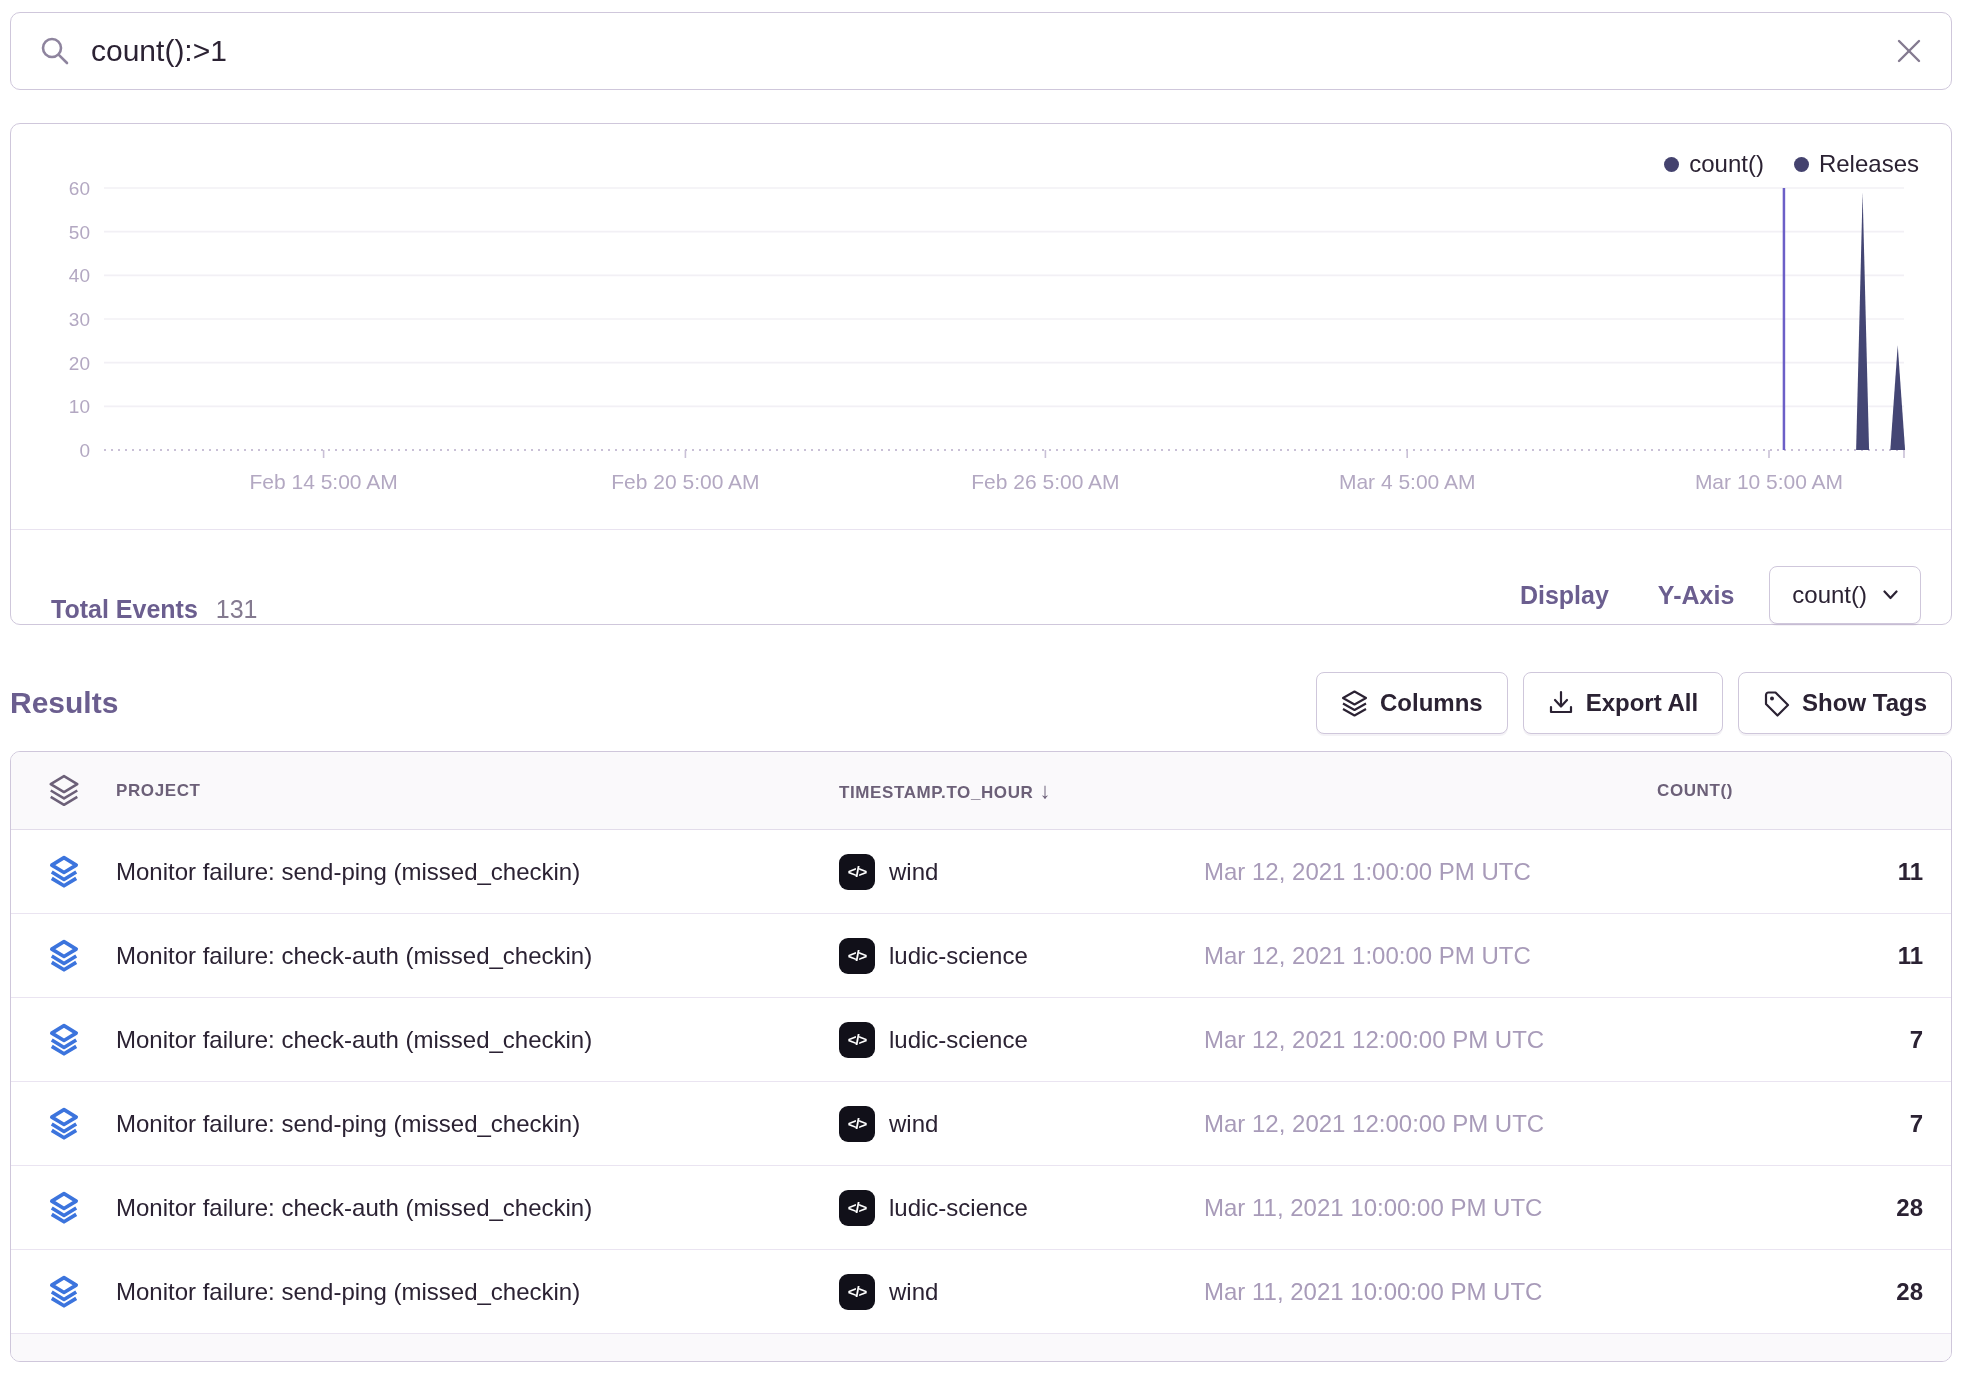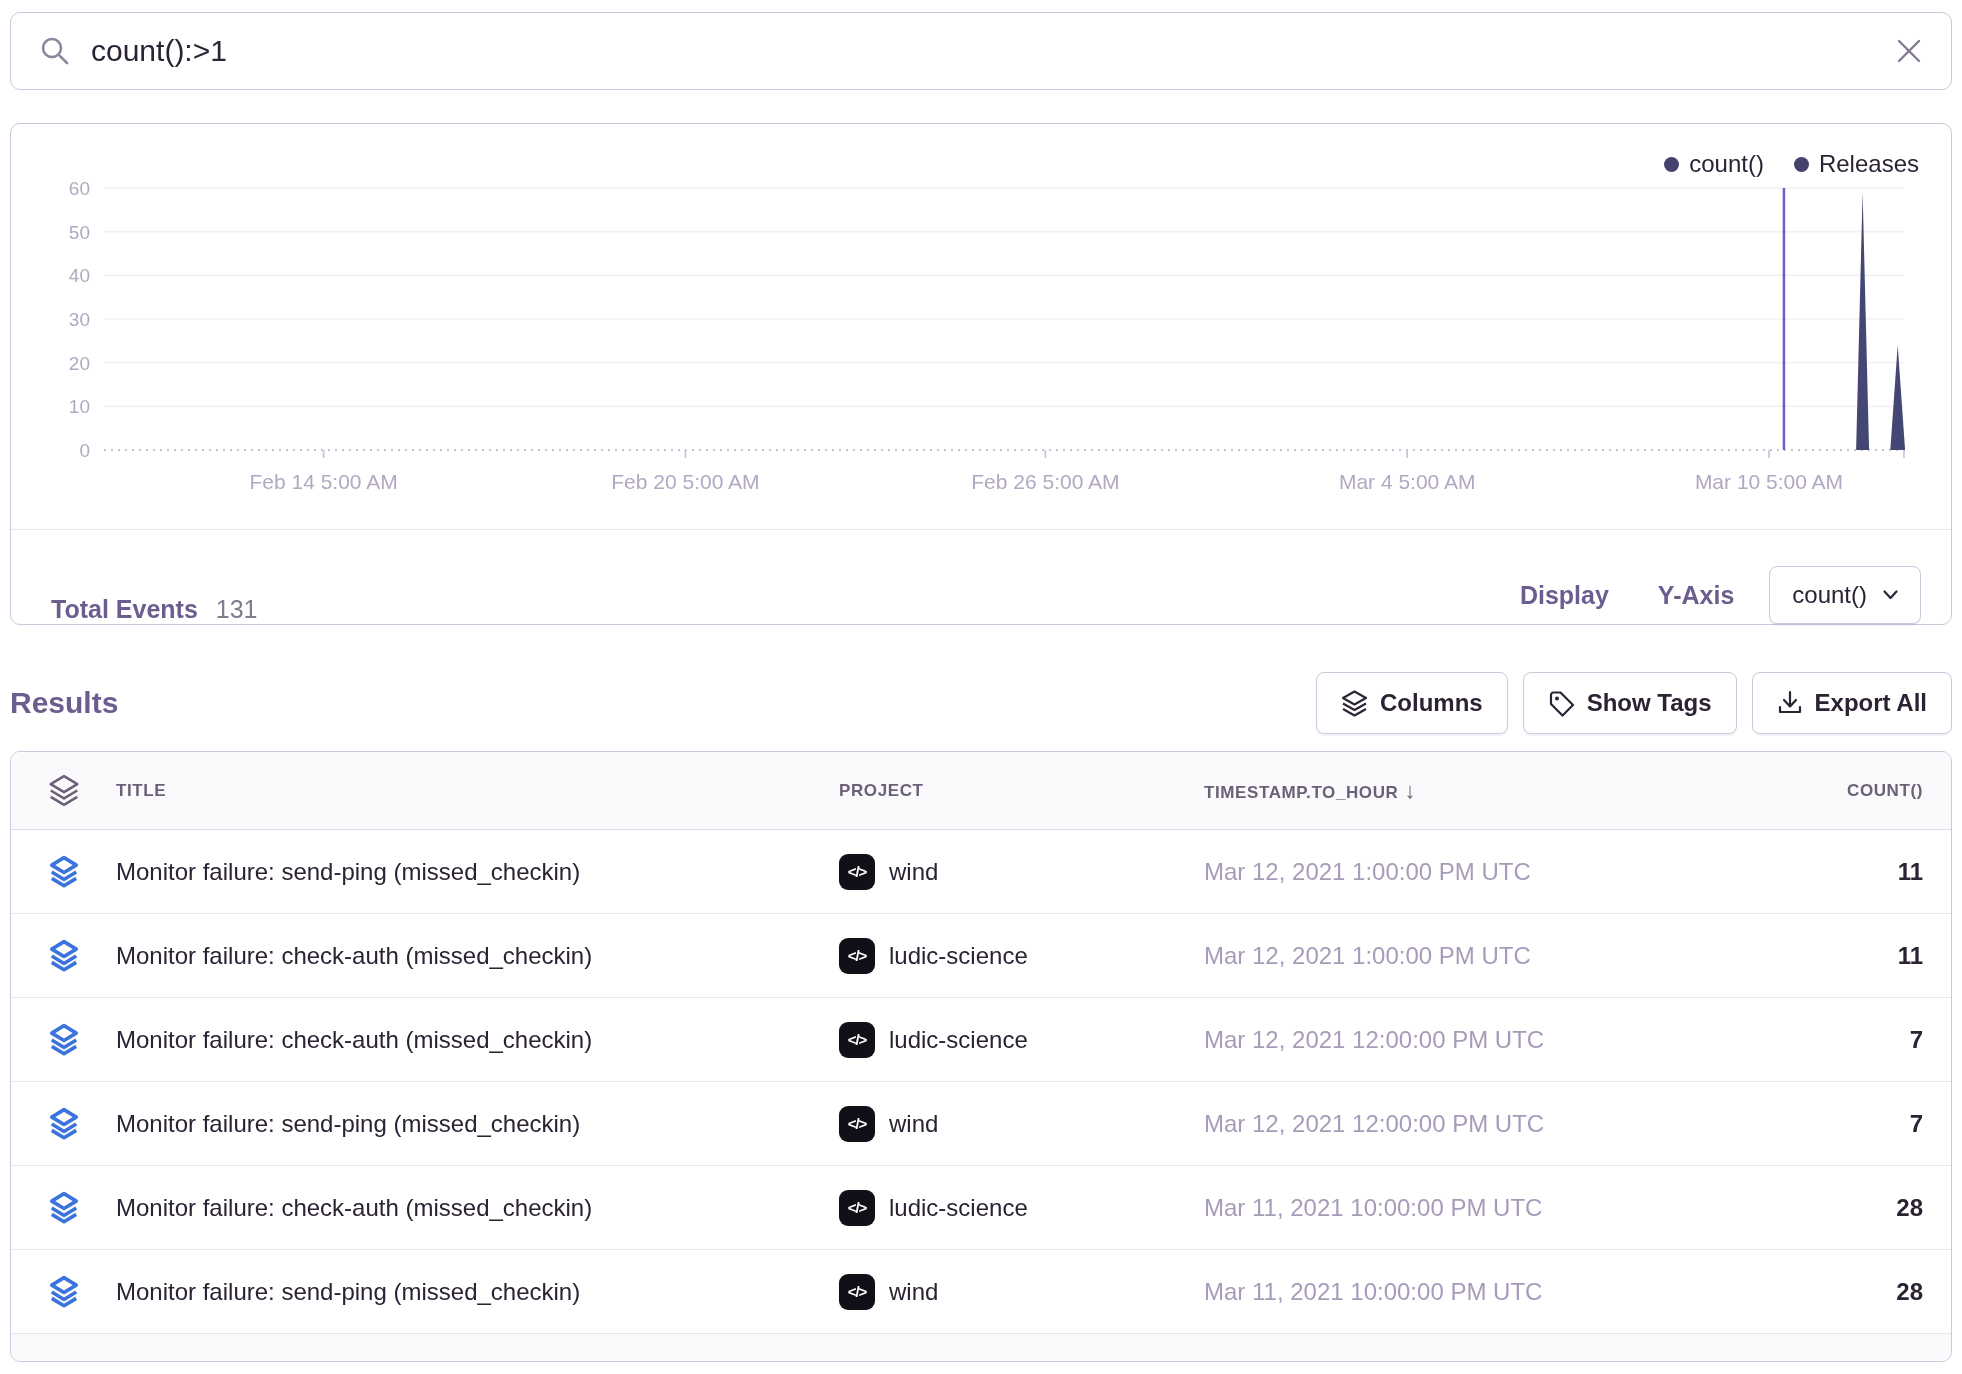--- a/index.html
+++ b/index.html
@@ -149,49 +149,48 @@
   <div class="results-buttons">
     <button class="btn">
       <svg width="27" height="27" viewBox="0 0 27 27">
         <path d="M13.5 1.5 L25 8 L13.5 14.5 L2 8 Z" fill="none" stroke="#2B2233" stroke-width="2.1" stroke-linejoin="round"></path>
         <path d="M2 13.5 L13.5 20 L25 13.5" fill="none" stroke="#2B2233" stroke-width="2.1" stroke-linejoin="round"></path>
         <path d="M2 19 L13.5 25.5 L25 19" fill="none" stroke="#2B2233" stroke-width="2.1" stroke-linejoin="round"></path>
       </svg>
       <span>Columns</span>
     </button>
     <button class="btn">
-      <svg width="27" height="27" viewBox="0 0 27 27">
-        <path d="M3 5 a2.5 2.5 0 0 1 2.5 -2.5 h7 L25 15 L14.5 25.5 L3 14 Z" fill="none" stroke="#2B2233" stroke-width="2.2" stroke-linejoin="round"></path>
-        <circle cx="9" cy="8.5" r="2" fill="#2B2233"></circle>
-      </svg>
-      <span>Show Tags</span>
-    </button>
-    <button class="btn">
       <svg width="26" height="26" viewBox="0 0 26 26">
         <line x1="13" y1="2" x2="13" y2="15" stroke="#2B2233" stroke-width="2.2" stroke-linecap="round"></line>
         <polyline points="7,10 13,16.5 19,10" fill="none" stroke="#2B2233" stroke-width="2.2" stroke-linecap="round" stroke-linejoin="round"></polyline>
         <path d="M3 17 v5 h20 v-5" fill="none" stroke="#2B2233" stroke-width="2.2" stroke-linecap="round" stroke-linejoin="round"></path>
       </svg>
       <span>Export All</span>
     </button>
+    <button class="btn">
+      <svg width="27" height="27" viewBox="0 0 27 27">
+        <path d="M3 5 a2.5 2.5 0 0 1 2.5 -2.5 h7 L25 15 L14.5 25.5 L3 14 Z" fill="none" stroke="#2B2233" stroke-width="2.2" stroke-linejoin="round"></path>
+        <circle cx="9" cy="8.5" r="2" fill="#2B2233"></circle>
+      </svg>
+      <span>Show Tags</span>
+    </button>
   </div>
 </div>
 
 <div class="panel table-panel">
   <div class="tgrid thead">
     <div class="cell c-icon">
       <button class="stackbtn">
         <svg width="34" height="34" viewBox="0 0 30 32">
           <path d="M15 2 L27.5 9.5 L15 17 L2.5 9.5 Z" fill="none" stroke="#6C6078" stroke-width="2.4" stroke-linejoin="round"></path>
           <path d="M2.5 15.5 L15 23 L27.5 15.5" fill="none" stroke="#6C6078" stroke-width="2.4" stroke-linejoin="round"></path>
           <path d="M2.5 21.5 L15 29 L27.5 21.5" fill="none" stroke="#6C6078" stroke-width="2.4" stroke-linejoin="round"></path>
         </svg>
       </button>
     </div>
-    <div class="cell th">TITLE</div>
     <div class="cell th">PROJECT</div>
     <div class="cell th">
       <span>TIMESTAMP.TO_HOUR</span><span class="sort-arrow">↓</span>
     </div>
     <div class="cell th right">COUNT()</div>
   </div>
 
   <div id="table-body">
   <div class="tgrid trow">
     <div class="cell c-icon">

